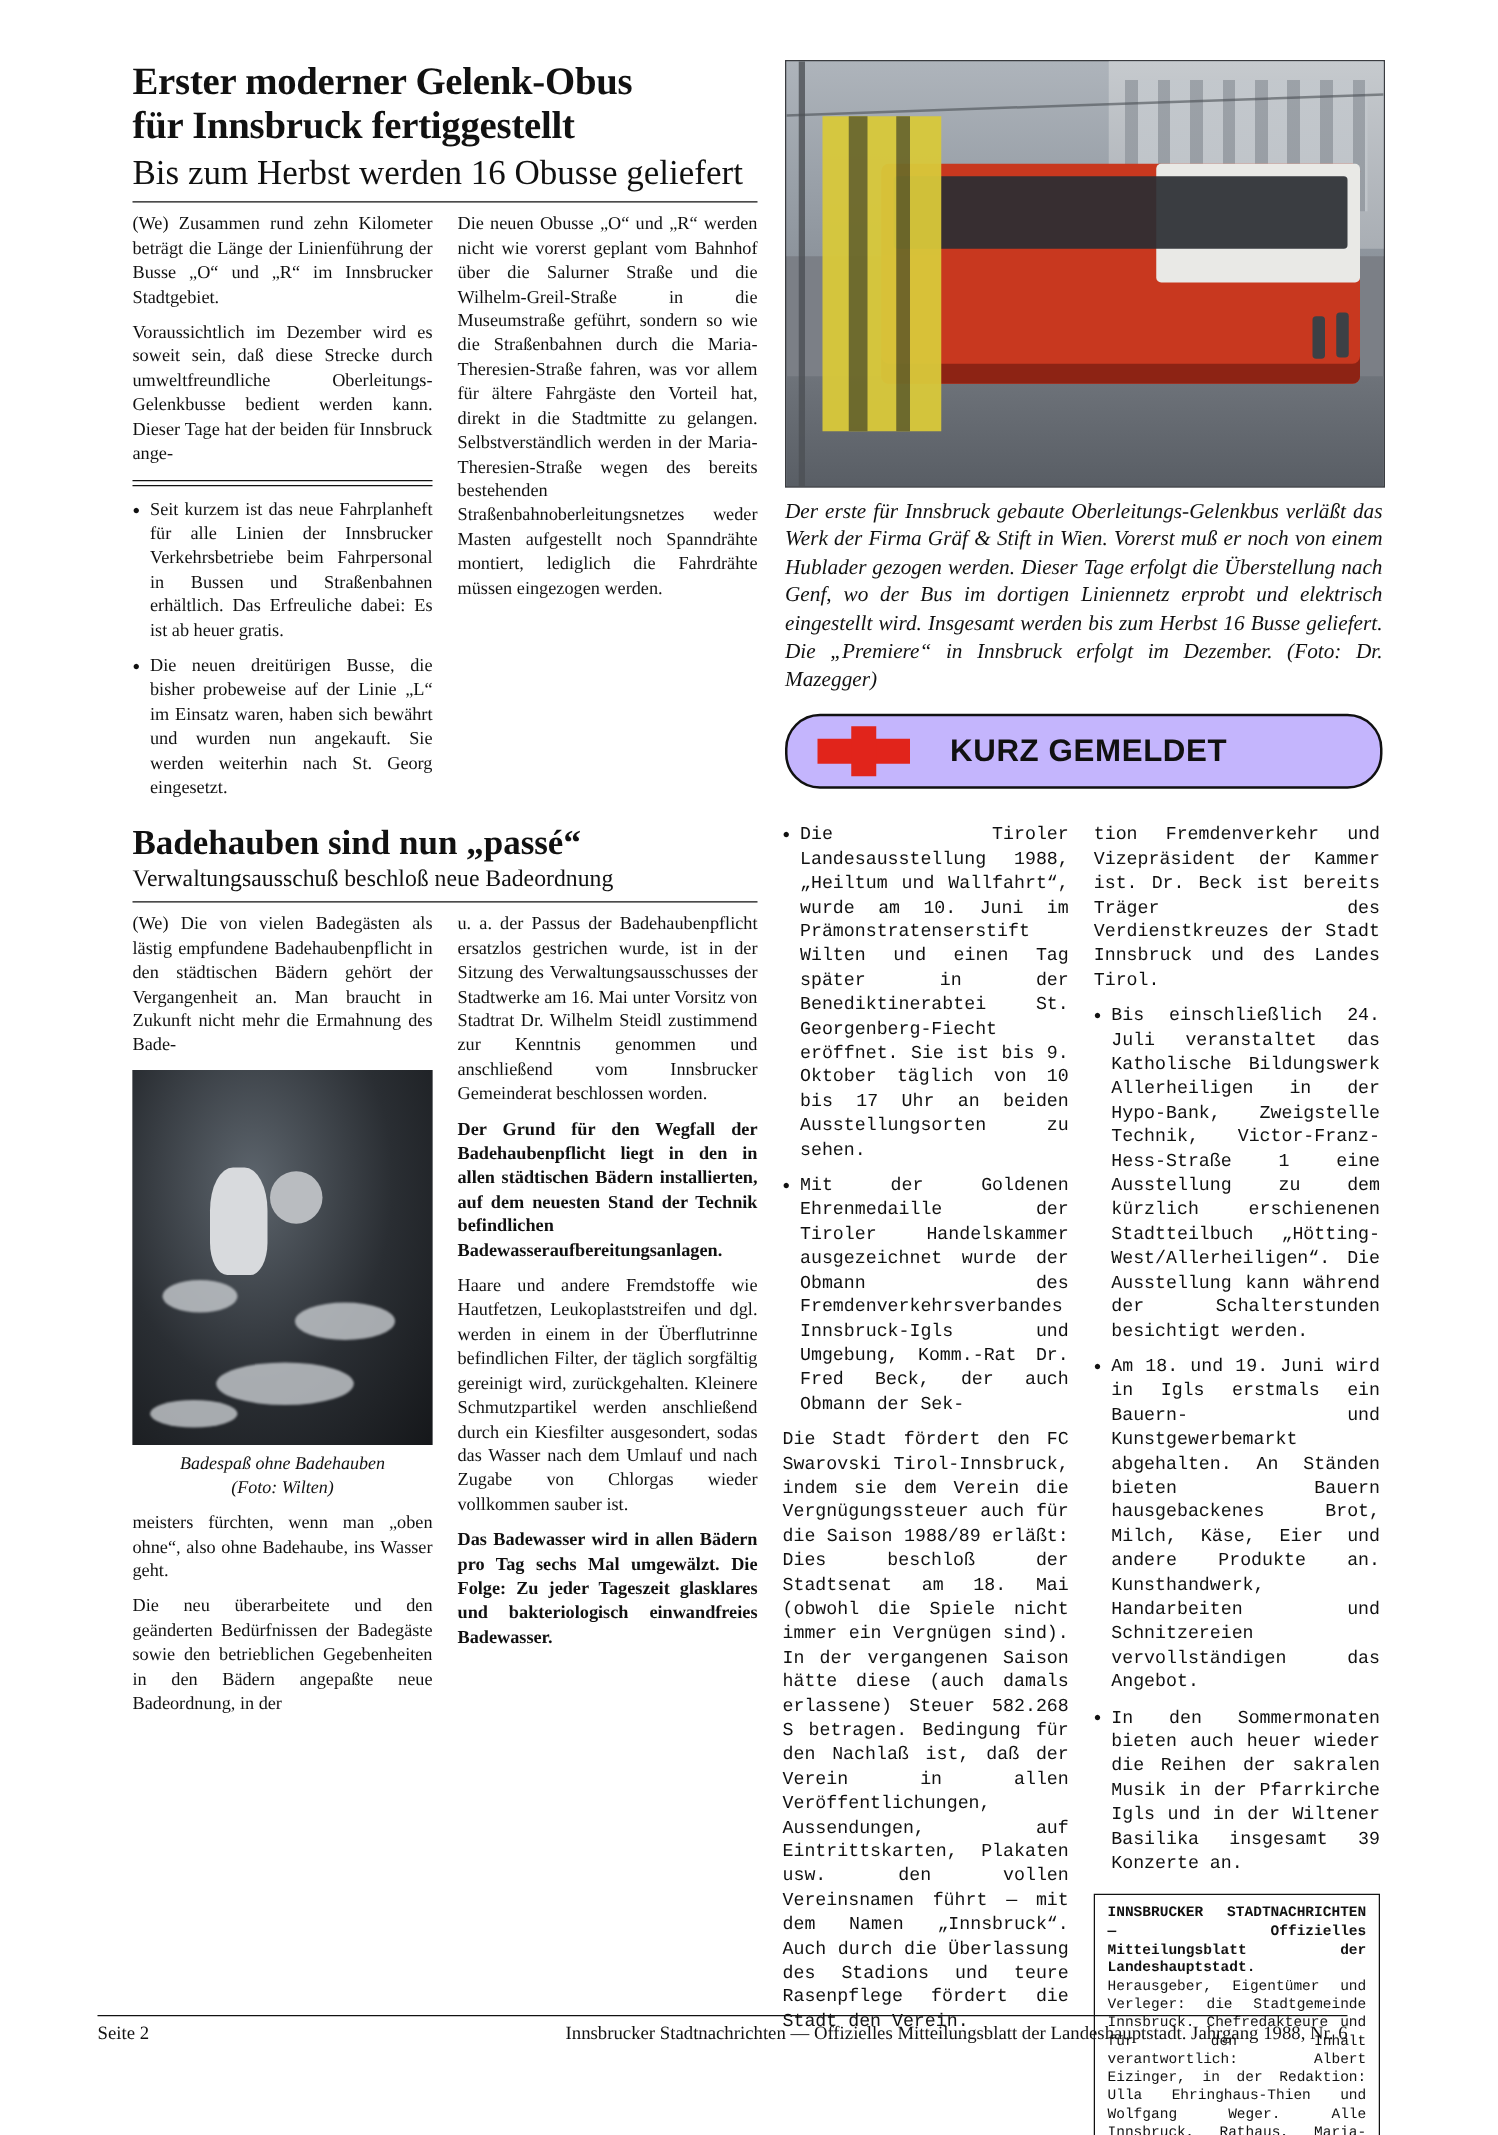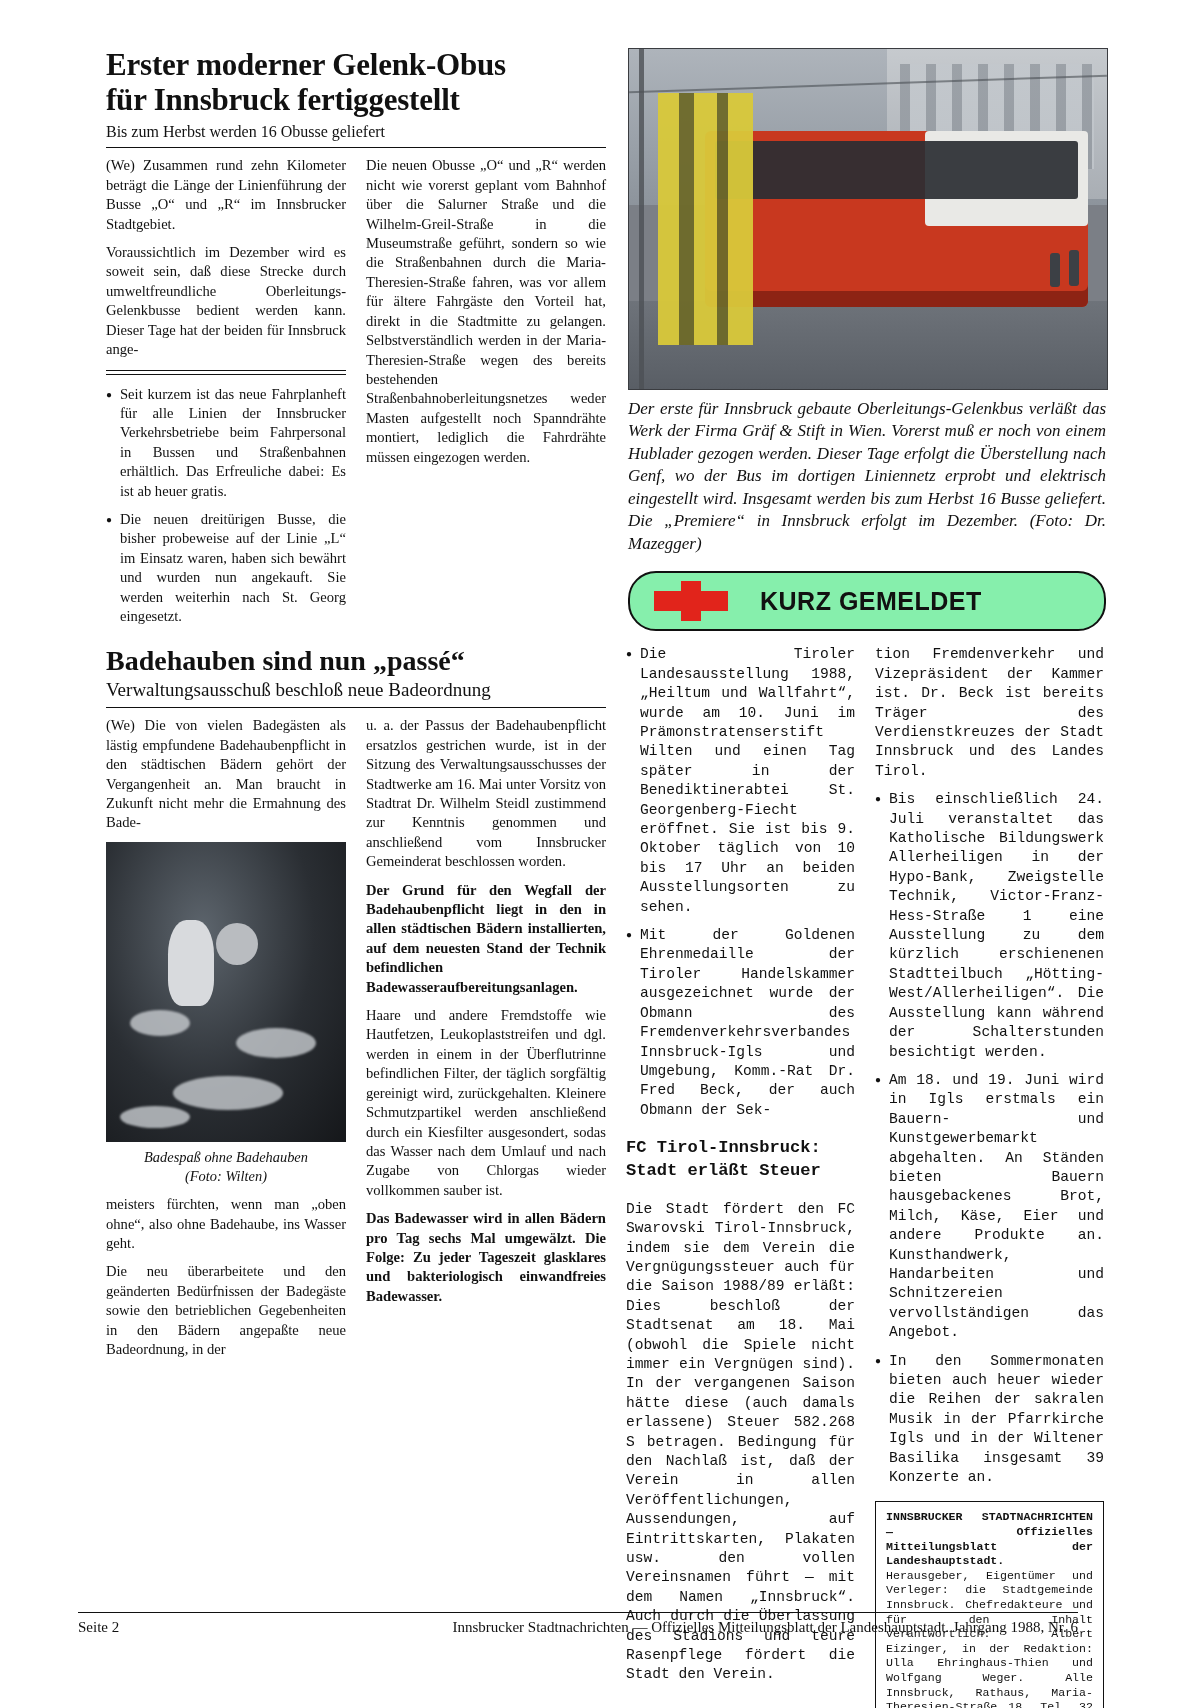--- a/index.html
+++ b/index.html
@@ -32,21 +32,21 @@
   .top-right{width:478px;}
 
   h1.main-title{
     font-size:31px;
     line-height:1.12;
     font-weight:bold;
     margin:0 0 6px 0;
     letter-spacing:-0.2px;
   }
   .subtitle{
-    font-size:16px;
+    font-size:28px;
     margin:0 0 6px 0;
     font-weight:normal;
   }
   .rule-thin{
     border-top:1px solid #111;
     margin:6px 0 8px 0;
   }
   .rule-double{
     border-top:1px solid #111;
     border-bottom:1px solid #111;
@@ -125,21 +125,21 @@
 
   
   .banner{
     margin-top:16px;
     height:56px;
     border:2px solid #111;
     border-radius:28px;
     display:flex;
     align-items:center;
     position:relative;
-    background:#86efac;
+    background:#c4b5fd;
   }
   .banner-logo{
     width:110px;height:52px;
     margin-left:6px;
     position:relative;
   }
   .cross{
     position:absolute;left:18px;top:6px;
     width:74px;height:40px;
   }
@@ -313,24 +313,20 @@
         </div>
       </div>
 
       <div class="lower-right">
         <div class="three">
 
           <div class="colnar">
             <p class="bullet-p">Die Tiroler Landesausstellung 1988, „Heiltum und Wallfahrt“, wurde am 10. Juni im Prämonstratenserstift Wilten und einen Tag später in der Benediktinerabtei St. Georgenberg-Fiecht eröffnet. Sie ist bis 9. Oktober täglich von 10 bis 17 Uhr an beiden Ausstellungsorten zu sehen.</p>
             <p class="bullet-p">Mit der Goldenen Ehrenmedaille der Tiroler Handelskammer ausgezeichnet wurde der Obmann des Fremdenverkehrsverbandes Innsbruck-Igls und Umgebung, Komm.-Rat Dr. Fred Beck, der auch Obmann der Sek-</p>
 
-            <h3>
-              <span>FC Tirol-Innsbruck:</span><br>
-              <span>Stadt erläßt Steuer</span>
-            </h3>
             <p>Die Stadt fördert den FC Swarovski Tirol-Innsbruck, indem sie dem Verein die Vergnügungssteuer auch für die Saison 1988/89 erläßt: Dies beschloß der Stadtsenat am 18. Mai (obwohl die Spiele nicht immer ein Vergnügen sind). In der vergangenen Saison hätte diese (auch damals erlassene) Steuer 582.268 S betragen. Bedingung für den Nachlaß ist, daß der Verein in allen Veröffentlichungen, Aussendungen, auf Eintrittskarten, Plakaten usw. den vollen Vereinsnamen führt — mit dem Namen „Innsbruck“. Auch durch die Überlassung des Stadions und teure Rasenpflege fördert die Stadt den Verein.</p>
           </div>
 
           <div class="colnar">
             <p>tion Fremdenverkehr und Vizepräsident der Kammer ist. Dr. Beck ist bereits Träger des Verdienstkreuzes der Stadt Innsbruck und des Landes Tirol.</p>
             <p class="bullet-p">Bis einschließlich 24. Juli veranstaltet das Katholische Bildungswerk Allerheiligen in der Hypo-Bank, Zweigstelle Technik, Victor-Franz-Hess-Straße 1 eine Ausstellung zu dem kürzlich erschienenen Stadtteilbuch „Hötting-West/Allerheiligen“. Die Ausstellung kann während der Schalterstunden besichtigt werden.</p>
             <p class="bullet-p">Am 18. und 19. Juni wird in Igls erstmals ein Bauern- und Kunstgewerbemarkt abgehalten. An Ständen bieten Bauern hausgebackenes Brot, Milch, Käse, Eier und andere Produkte an. Kunsthandwerk, Handarbeiten und Schnitzereien vervollständigen das Angebot.</p>
             <p class="bullet-p">In den Sommermonaten bieten auch heuer wieder die Reihen der sakralen Musik in der Pfarrkirche Igls und in der Wiltener Basilika insgesamt 39 Konzerte an.</p>
 
             <div class="imprint">

